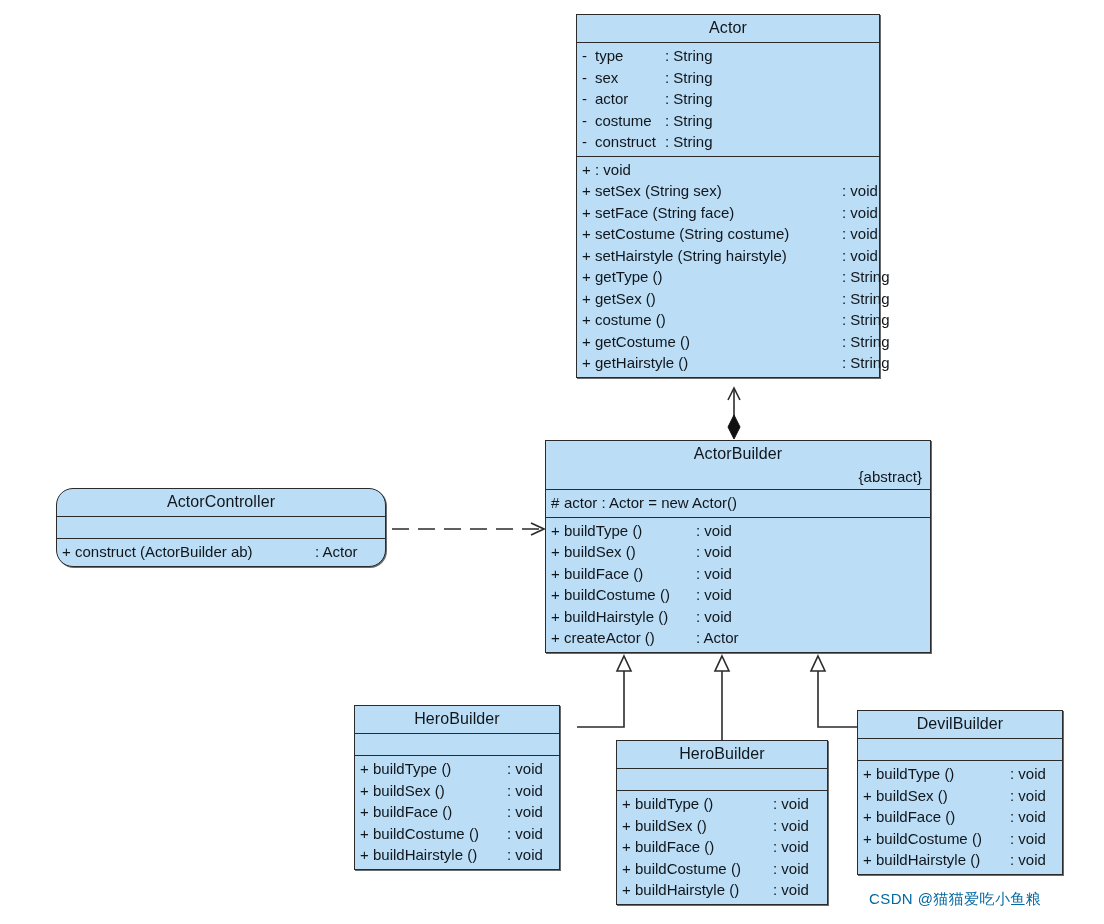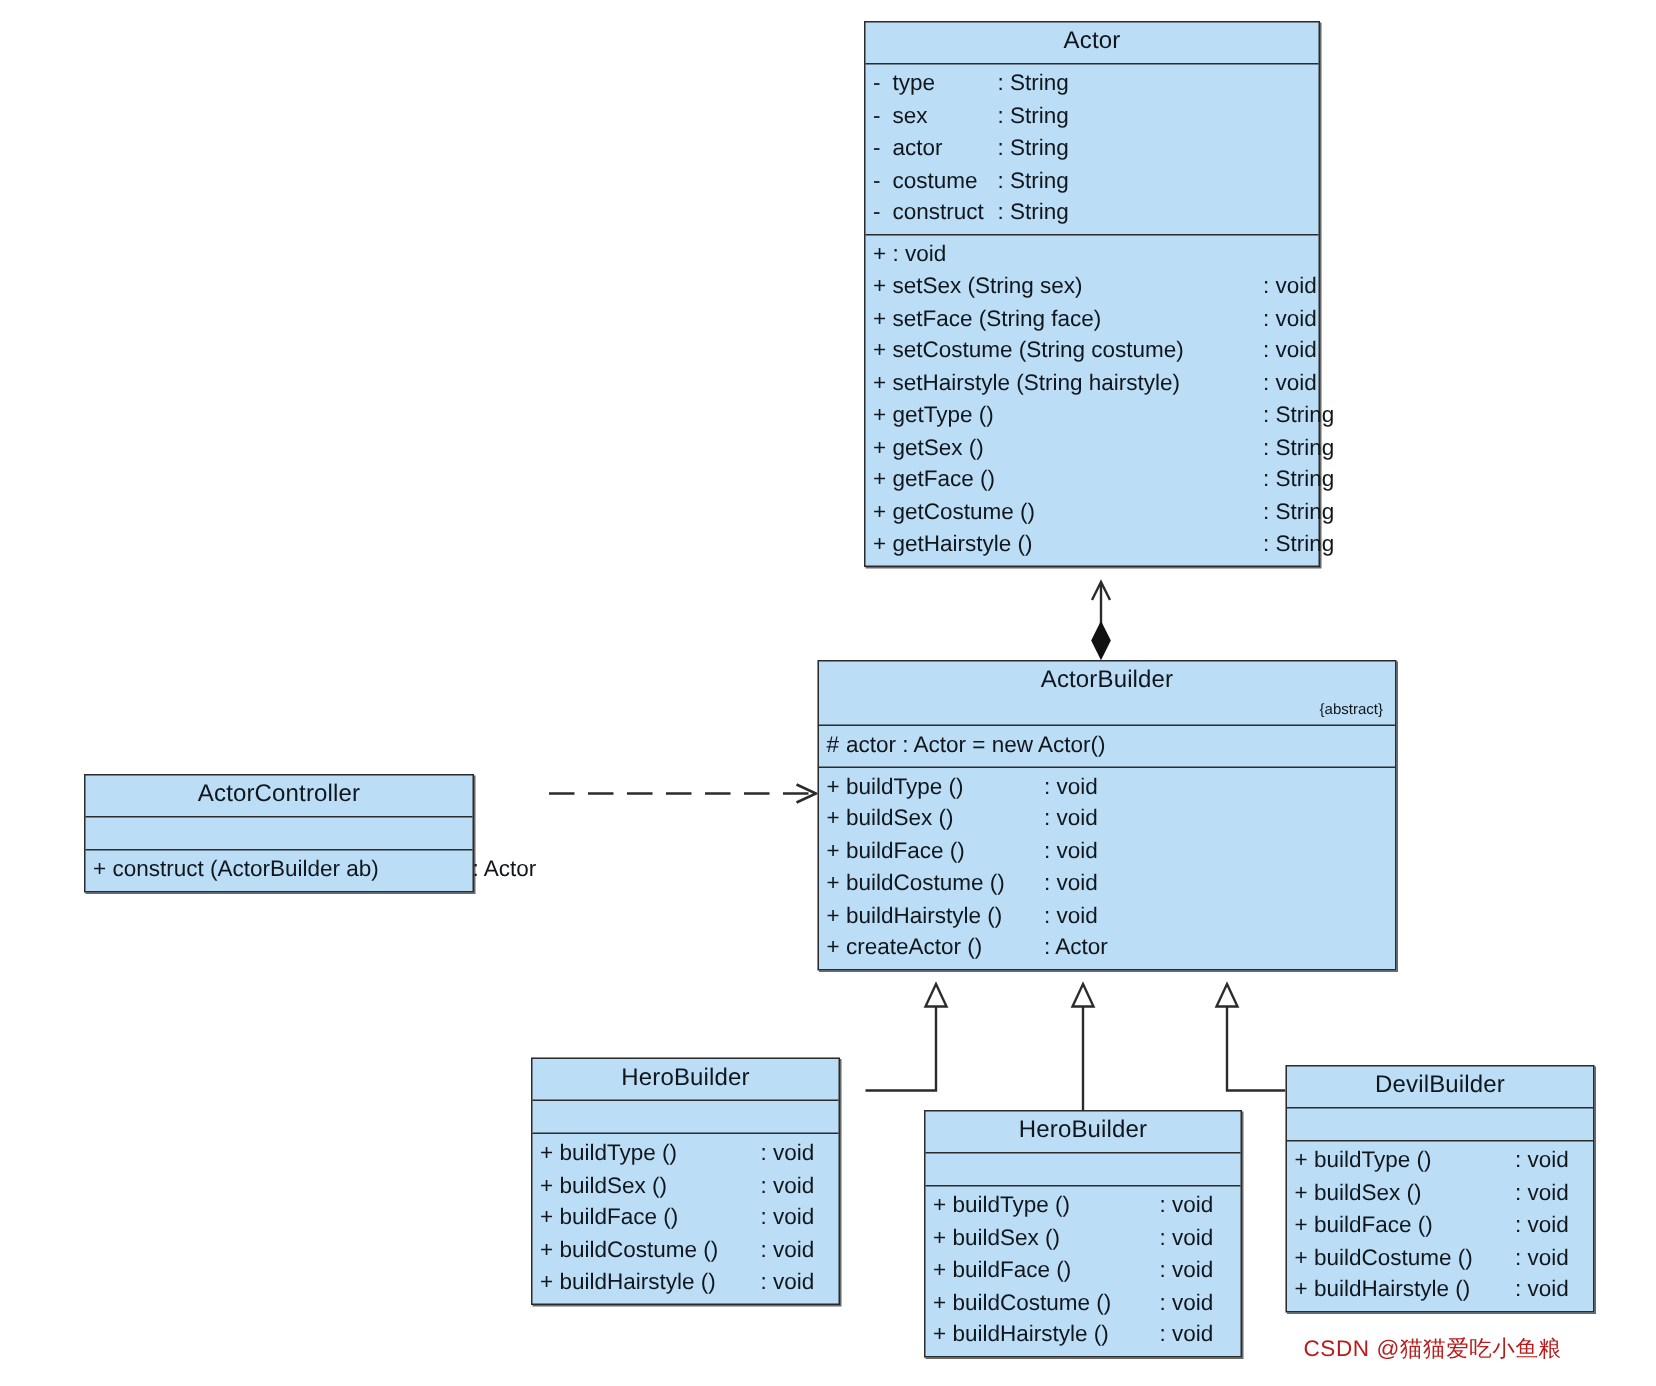--- a/index.html
+++ b/index.html
@@ -41,21 +41,21 @@
   .uml-title {
     text-align: center;
     font-size: 16px;
     color: #10161c;
     padding: 4px 6px 5px 6px;
     letter-spacing: 0.1px;
     white-space: nowrap;
   }
   .uml-stereotype {
     text-align: right;
-    font-size: 10px;
+    font-size: 15px;
     color: #10161c;
     padding: 0 8px 4px 6px;
     white-space: nowrap;
   }
   .uml-empty {
     height: 22px;
   }
   .uml-members {
     padding: 2px 0 3px 0;
   }
@@ -74,21 +74,21 @@
   }
   .m-name {
     flex: 0 0 auto;
   }
   .m-type {
     flex: 0 0 auto;
   }
   .watermark {
     position: absolute;
     font-size: 15px;
-    color: #b91c1c;
+    color: #0369a1;
     white-space: nowrap;
     letter-spacing: 0.4px;
     z-index: 3;
     text-align: right;
   }
 </style>
 </head>
 <body>
 
 <div id="canvas">
@@ -183,21 +183,21 @@
         <span class="m-name" style="width:247px">getType ()</span>
         <span class="m-type">: String</span>
       </div>
       <div class="member">
         <span class="m-vis">+</span>
         <span class="m-name" style="width:247px">getSex ()</span>
         <span class="m-type">: String</span>
       </div>
       <div class="member">
         <span class="m-vis">+</span>
-        <span class="m-name" style="width:247px">getFace ()</span>
+        <span class="m-name" style="width:247px">costume ()</span>
         <span class="m-type">: String</span>
       </div>
       <div class="member">
         <span class="m-vis">+</span>
         <span class="m-name" style="width:247px">getCostume ()</span>
         <span class="m-type">: String</span>
       </div>
       <div class="member">
         <span class="m-vis">+</span>
         <span class="m-name" style="width:247px">getHairstyle ()</span>
@@ -244,21 +244,21 @@
         <span class="m-type">: void</span>
       </div>
       <div class="member">
         <span class="m-vis">+</span>
         <span class="m-name" style="width:132px">createActor ()</span>
         <span class="m-type">: Actor</span>
       </div>
     </div>
   </div>
 
-  <div class="uml-class" style="left:56px; top:516px; width:260px;">
+  <div class="uml-class" style="left:56px; top:488px; width:330px;border-radius:17px;">
     <div class="uml-section">
       <div class="uml-title">ActorController</div>
     </div>
     <div class="uml-section uml-empty"></div>
     <div class="uml-section uml-members">
       <div class="member">
         <span class="m-vis">+</span>
         <span class="m-name" style="width:240px">construct (ActorBuilder ab)</span>
         <span class="m-type">: Actor</span>
       </div>

